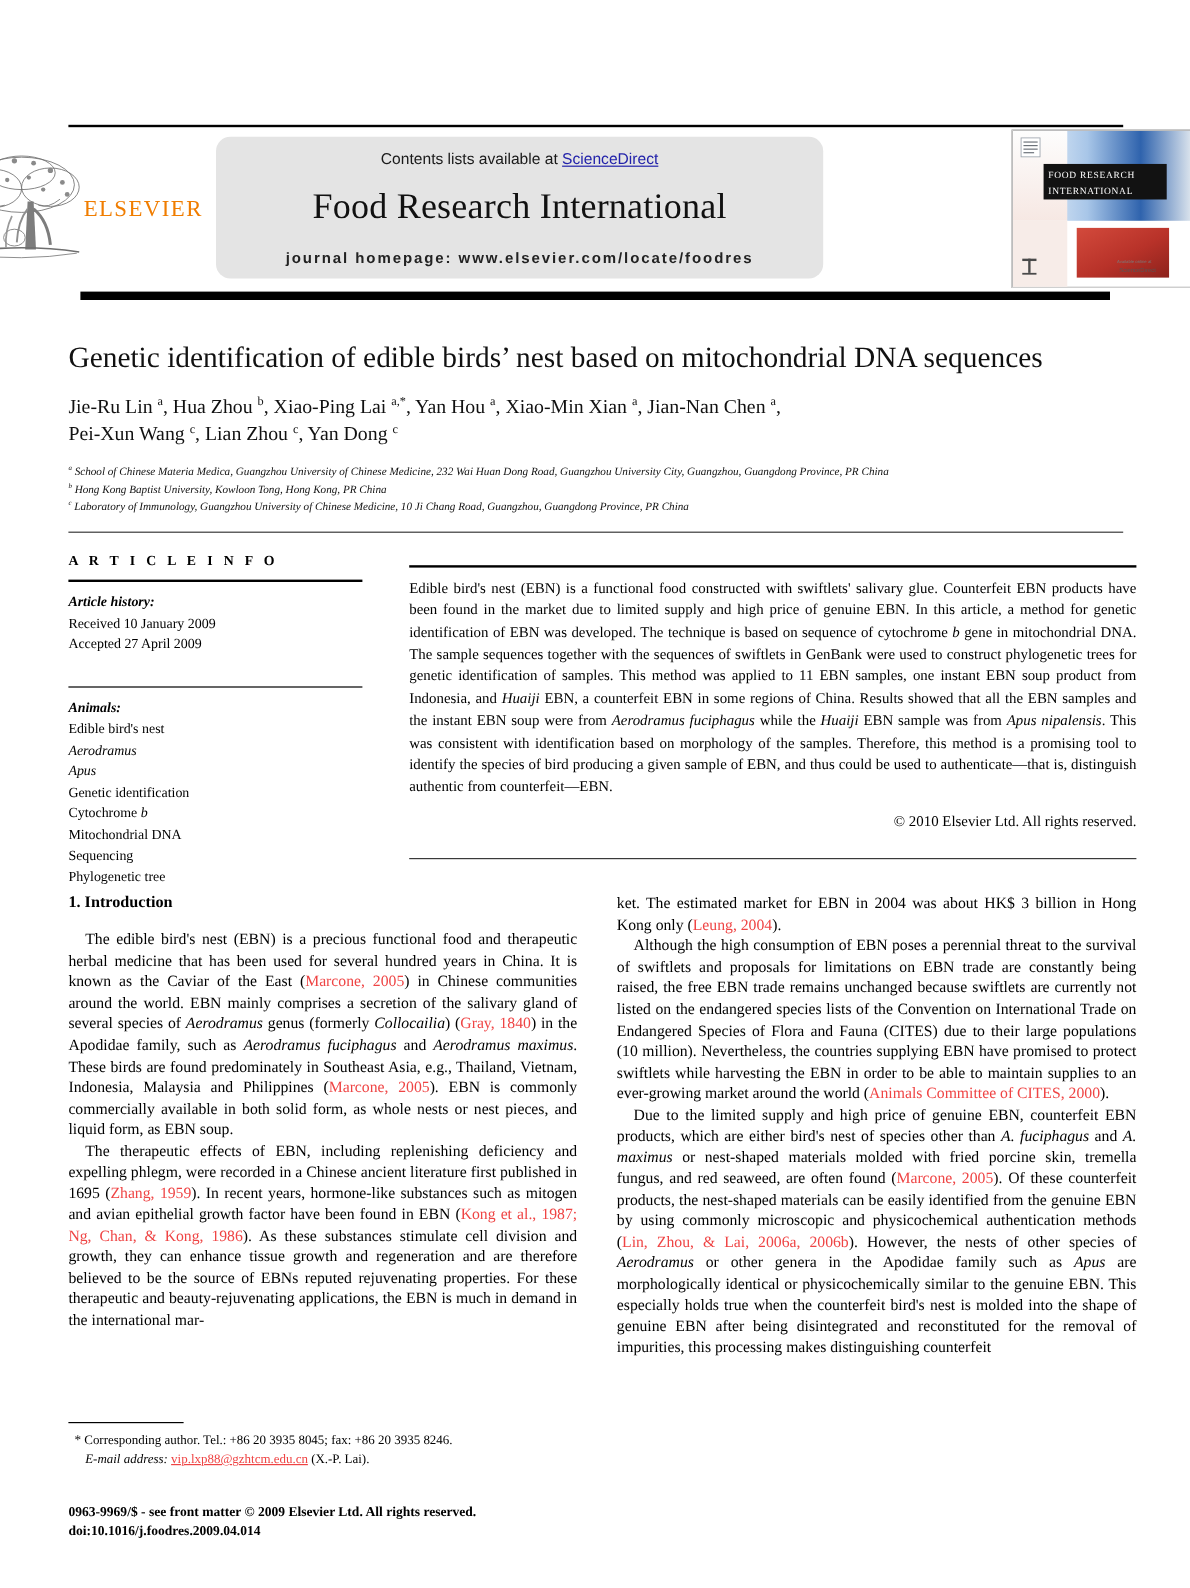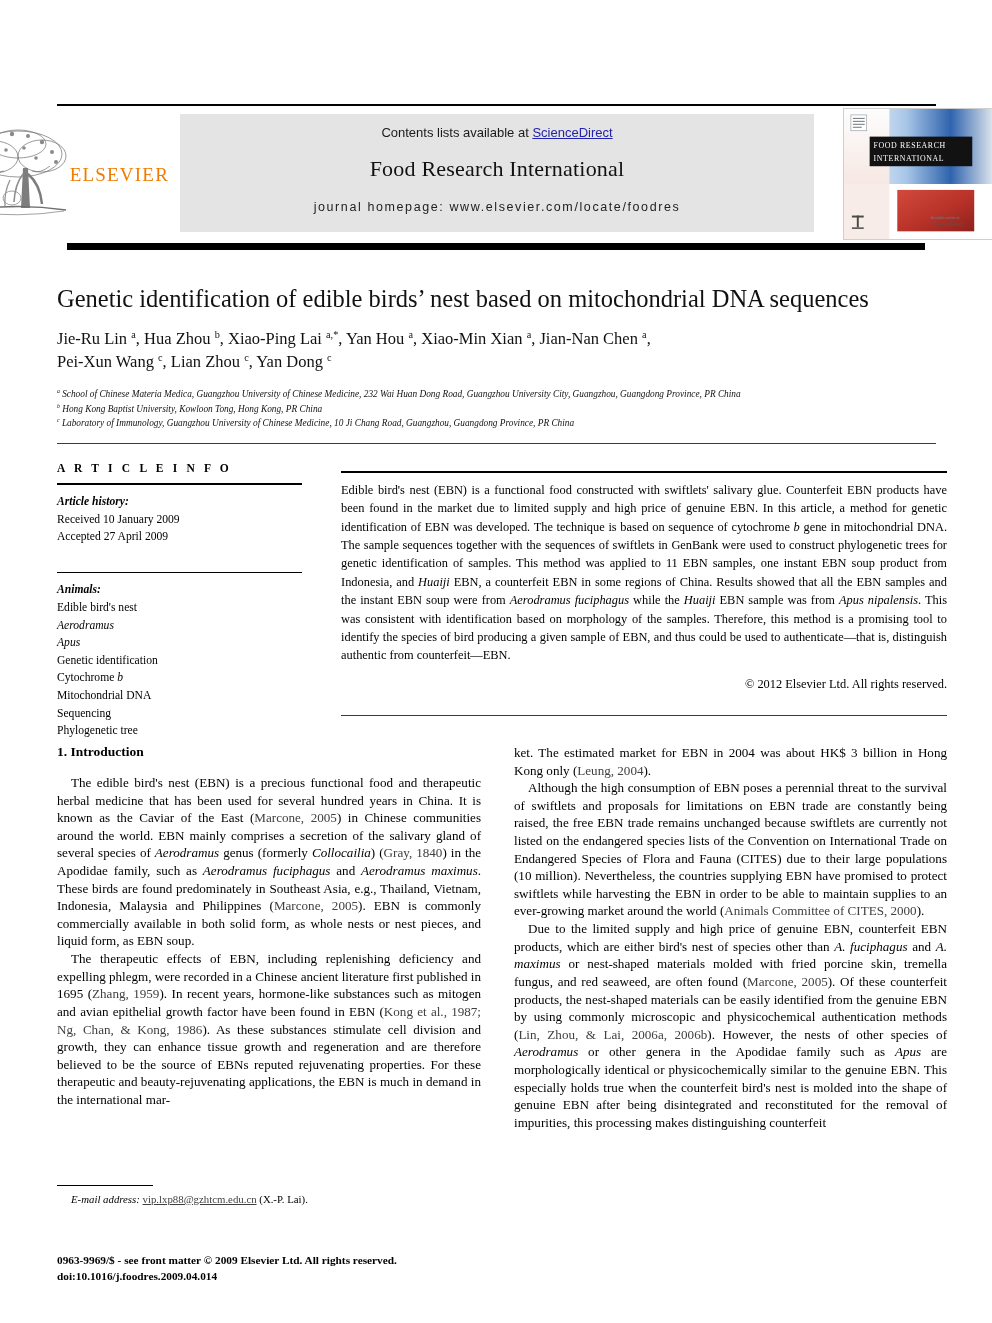--- a/index.html
+++ b/index.html
@@ -59,46 +59,48 @@
     font-family: "Liberation Serif", serif;
     font-size: 19px;
     letter-spacing: 1.2px;
     color: #F07D00;
     line-height: 1;
     margin-top: 1px;
   }
   .banner {
     position: absolute;
     left: 123px; top: 8px;
-    width: 634px; height: 118px;
+    width: 506px; height: 118px;
     background: #e4e4e4;
     display: flex;
     flex-direction: column;
     align-items: center;
+    border-radius: 12px;
   }
   .contents-line {
     margin-top: 11px;
     font-family: "Liberation Sans", sans-serif;
     font-size: 13px;
     color: #1a1a1a;
   }
   .sd-link { color: #2222aa; }
   .journal-title {
     margin-top: 16px;
     font-family: "Liberation Serif", serif;
-    font-size: 22px;
+    font-size: 30px;
     color: #111;
     letter-spacing: 0.2px;
   }
   .homepage {
     margin-top: 18px;
     font-family: "Liberation Sans", sans-serif;
     font-size: 12.5px;
     letter-spacing: 1.6px;
     color: #222;
+    font-weight: bold;
   }
   .cover {
     position: absolute;
     left: 786px; top: 2px;
     width: 150px; height: 132px;
     overflow: hidden;
     background: #737373;
     border: 1px solid #cfcfcf;
     box-sizing: border-box;
     text-align: right;
@@ -221,21 +223,21 @@
   p.bodytext {
     font-family: "Liberation Serif", serif;
     font-size: 13.1px;
     line-height: 1.345;
     text-align: justify;
     margin: 0;
     text-indent: 14px;
     hyphens: auto;
   }
   p.bodytext.noind { text-indent: 0; }
-  .ref { color: #404040; }
+  .ref { color: #ef4444; }
 
   
   .fn-rule {
     position: absolute;
     left: 57px; top: 1185px;
     width: 96px; height: 1px;
     background: #000;
   }
   .footnote {
     position: absolute;
@@ -404,39 +406,40 @@
       <div>Cytochrome <span class="ital">b</span></div>
       <div>Mitochondrial DNA</div>
       <div>Sequencing</div>
       <div>Phylogenetic tree</div>
     </div>
   </div>
 
   <div class="col-abs">
     <div class="hr-heavy"></div>
     <div class="abs-body">Edible bird's nest (EBN) is a functional food constructed with swiftlets' salivary glue. Counterfeit EBN products have been found in the market due to limited supply and high price of genuine EBN. In this article, a method for genetic identification of EBN was developed. The technique is based on sequence of cytochrome <span class="ital">b</span> gene in mitochondrial DNA. The sample sequences together with the sequences of swiftlets in GenBank were used to construct phylogenetic trees for genetic identification of samples. This method was applied to 11 EBN samples, one instant EBN soup product from Indonesia, and <span class="ital">Huaiji</span> EBN, a counterfeit EBN in some regions of China. Results showed that all the EBN samples and the instant EBN soup were from <span class="ital">Aerodramus fuciphagus</span> while the <span class="ital">Huaiji</span> EBN sample was from <span class="ital">Apus nipalensis</span>. This was consistent with identification based on morphology of the samples. Therefore, this method is a promising tool to identify the species of bird producing a given sample of EBN, and thus could be used to authenticate—that is, distinguish authentic from counterfeit—EBN.</div>
-    <div class="abs-copy">© 2012 Elsevier Ltd. All rights reserved.</div>
+    <div class="abs-copy">© 2010 Elsevier Ltd. All rights reserved.</div>
   </div>
 
   <div class="rule-thin-b"></div>
 
   <div class="body-left">
     <div class="h2">1. Introduction</div>
     <p class="bodytext">The edible bird's nest (EBN) is a precious functional food and therapeutic herbal medicine that has been used for several hundred years in China. It is known as the Caviar of the East (<span class="ref">Marcone, 2005</span>) in Chinese communities around the world. EBN mainly comprises a secretion of the salivary gland of several species of <span class="ital">Aerodramus</span> genus (formerly <span class="ital">Collocailia</span>) (<span class="ref">Gray, 1840</span>) in the Apodidae family, such as <span class="ital">Aerodramus fuciphagus</span> and <span class="ital">Aerodramus maximus</span>. These birds are found predominately in Southeast Asia, e.g., Thailand, Vietnam, Indonesia, Malaysia and Philippines (<span class="ref">Marcone, 2005</span>). EBN is commonly commercially available in both solid form, as whole nests or nest pieces, and liquid form, as EBN soup.</p>
     <p class="bodytext">The therapeutic effects of EBN, including replenishing deficiency and expelling phlegm, were recorded in a Chinese ancient literature first published in 1695 (<span class="ref">Zhang, 1959</span>). In recent years, hormone-like substances such as mitogen and avian epithelial growth factor have been found in EBN (<span class="ref">Kong et al., 1987; Ng, Chan, &amp; Kong, 1986</span>). As these substances stimulate cell division and growth, they can enhance tissue growth and regeneration and are therefore believed to be the source of EBNs reputed rejuvenating properties. For these therapeutic and beauty-rejuvenating applications, the EBN is much in demand in the international mar-</p>
   </div>
 
   <div class="body-right">
     <p class="bodytext noind">ket. The estimated market for EBN in 2004 was about HK$ 3 billion in Hong Kong only (<span class="ref">Leung, 2004</span>).</p>
     <p class="bodytext">Although the high consumption of EBN poses a perennial threat to the survival of swiftlets and proposals for limitations on EBN trade are constantly being raised, the free EBN trade remains unchanged because swiftlets are currently not listed on the endangered species lists of the Convention on International Trade on Endangered Species of Flora and Fauna (CITES) due to their large populations (10 million). Nevertheless, the countries supplying EBN have promised to protect swiftlets while harvesting the EBN in order to be able to maintain supplies to an ever-growing market around the world (<span class="ref">Animals Committee of CITES, 2000</span>).</p>
     <p class="bodytext">Due to the limited supply and high price of genuine EBN, counterfeit EBN products, which are either bird's nest of species other than <span class="ital">A. fuciphagus</span> and <span class="ital">A. maximus</span> or nest-shaped materials molded with fried porcine skin, tremella fungus, and red seaweed, are often found (<span class="ref">Marcone, 2005</span>). Of these counterfeit products, the nest-shaped materials can be easily identified from the genuine EBN by using commonly microscopic and physicochemical authentication methods (<span class="ref">Lin, Zhou, &amp; Lai, 2006a, 2006b</span>). However, the nests of other species of <span class="ital">Aerodramus</span> or other genera in the Apodidae family such as <span class="ital">Apus</span> are morphologically identical or physicochemically similar to the genuine EBN. This especially holds true when the counterfeit bird's nest is molded into the shape of genuine EBN after being disintegrated and reconstituted for the removal of impurities, this processing makes distinguishing counterfeit</p>
   </div>
 
   <div class="fn-rule"></div>
   <div class="footnote">
+    <div class="fn-indent"><span class="star">*</span> <span>Corresponding author. Tel.: +86 20 3935 8045; fax: +86 20 3935 8246.</span></div>
     <div class="fn-mail"><span class="ital">E-mail address:</span> <a class="ref" href="#">vip.lxp88@gzhtcm.edu.cn</a> <span>(X.-P. Lai).</span></div>
   </div>
 
   <div class="imprint">
     <div>0963-9969/$ - see front matter © 2009 Elsevier Ltd. All rights reserved.</div>
     <div>doi:10.1016/j.foodres.2009.04.014</div>
   </div>
 
 </div>
 

